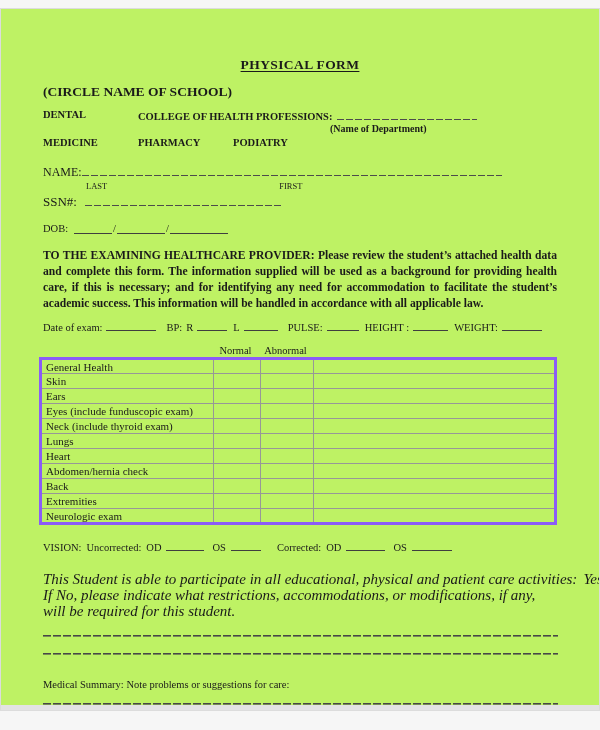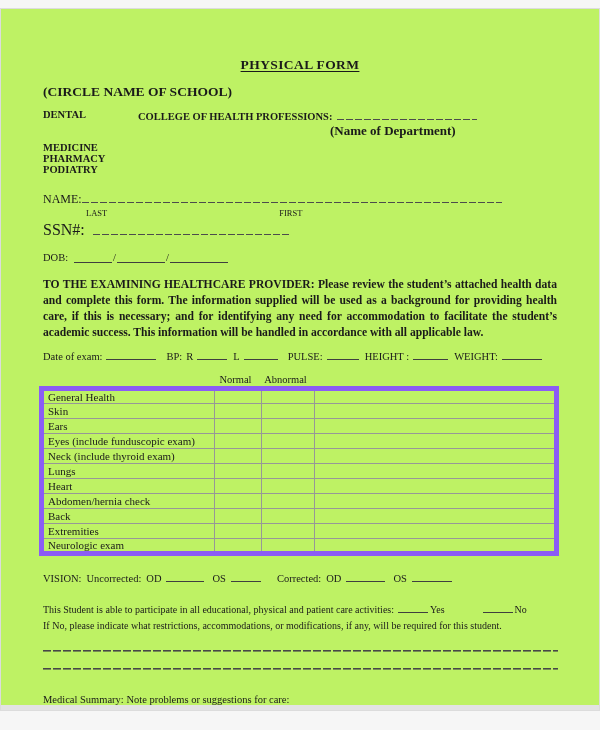--- a/index.html
+++ b/index.html
@@ -22,22 +22,22 @@
   .title {
     font-size:13.5px; font-weight:bold; letter-spacing:.4px;
     text-decoration:underline; text-underline-offset:2px;
   }
   .circle { margin-top:11px; font-size:13.5px; font-weight:bold; }
 
   
   .school-row1 { margin-top:9px; display:flex; align-items:flex-start; font-size:10.5px; }
   .sc1 { display:inline-block; width:95px; font-weight:bold; }
   .college-group .cg-top { display:flex; align-items:baseline; }
-  .cg-caption { font-size:13px; font-weight:bold; padding-left:192px; margin-top:1px;font-family:Liberation Serif, serif; }
-  .school-row2 { margin-top:3px; display:flex; font-size:10.5px; font-weight:bold;flex-direction:column; }
+  .cg-caption { font-size:10px; font-weight:bold; padding-left:192px; margin-top:1px;font-family:Liberation Serif, serif; }
+  .school-row2 { margin-top:3px; display:flex; font-size:10.5px; font-weight:bold; }
   .sc2 { display:inline-block; width:95px; }
 
   
   .dashline {
     display:inline-block; height:11px; vertical-align:baseline;
     background-image:repeating-linear-gradient(90deg,#4c4c4c 0 7px, rgba(0,0,0,0) 7px 9px);
     background-size:100% 1.5px; background-position:0 100%; background-repeat:no-repeat;
   }
   .blank {
     display:inline-block; height:11px; vertical-align:baseline;
@@ -46,21 +46,21 @@
   .w140{width:140px;} .w420{width:420px;} .w197{width:197px;}
   .w38{width:38px;} .w48{width:48px;} .w58{width:58px;}
   .w50{width:50px;} .w30{width:30px;} .w34{width:34px;} .w32{width:32px;}
   .w35{width:35px;} .w40{width:40px;} .w39{width:39px;}
 
   
   .name-row { margin-top:17px; font-size:12px; display:flex; align-items:baseline; }
   .captions { font-size:8.5px; margin-top:1px; }
   .cap-last { margin-left:43px; }
   .cap-first { margin-left:172px; }
-  .ssn-row { margin-top:3px; font-size:16px; display:flex; align-items:baseline; }
+  .ssn-row { margin-top:3px; font-size:13px; display:flex; align-items:baseline; }
   .ssn-row .dashline { margin-left:8px; }
   .dob-row { margin-top:13px; font-size:10.5px; display:flex; align-items:flex-end; }
   .dob-row .lbl { margin-right:6px; }
   .slash { margin:0 1px; }
 
   
   .provider {
     margin-top:14px; font-size:11.6px; font-weight:bold;
     line-height:16px; text-align:justify;
   }
@@ -81,29 +81,29 @@
   .thl-remarks { width:242px; text-align:center; transform:translateX(-30px); }
   table.exam {
     margin-left:-4px; width:515px; border-collapse:collapse; table-layout:fixed;
     margin-top:1px;
   }
   table.exam td { border:1px solid #979797; height:15px; font-size:11px; padding:0 4px; }
   table.exam td.c-label { width:173px; }
   table.exam td.c-normal { width:47px; }
   table.exam td.c-abnormal { width:53px; }
   table.exam td.c-remarks { width:242px; }
-  table.exam { border:5px solid #8b5cf6;padding-left:21px; }
+  table.exam { border:3px solid #8b5cf6;padding-left:21px; }
 
   
   .vision { margin-top:15px; font-size:10.5px; display:flex; align-items:baseline; }
   .vision .lbl { margin-right:5px; white-space:nowrap; }
   .vision .gap { display:inline-block; width:16px; }
 
   
-  .participate { margin-top:18px; font-size:10px; line-height:16px; }
+  .participate { margin-top:18px; font-size:15px; line-height:16px;font-style:italic; }
   .part-line1 { display:flex; align-items:baseline; }
   .part-line1 .lbl { margin-right:4px; white-space:nowrap; }
   .part-gap { display:inline-block; width:38px; }
   .yesno { margin-left:2px; }
 
   
   .write-line {
     height:2px; width:515px; margin-left:0;
     background-image:repeating-linear-gradient(90deg,#474747 0 8px, rgba(0,0,0,0) 8px 10px);
     background-size:100% 1.6px; background-position:0 100%; background-repeat:no-repeat;

